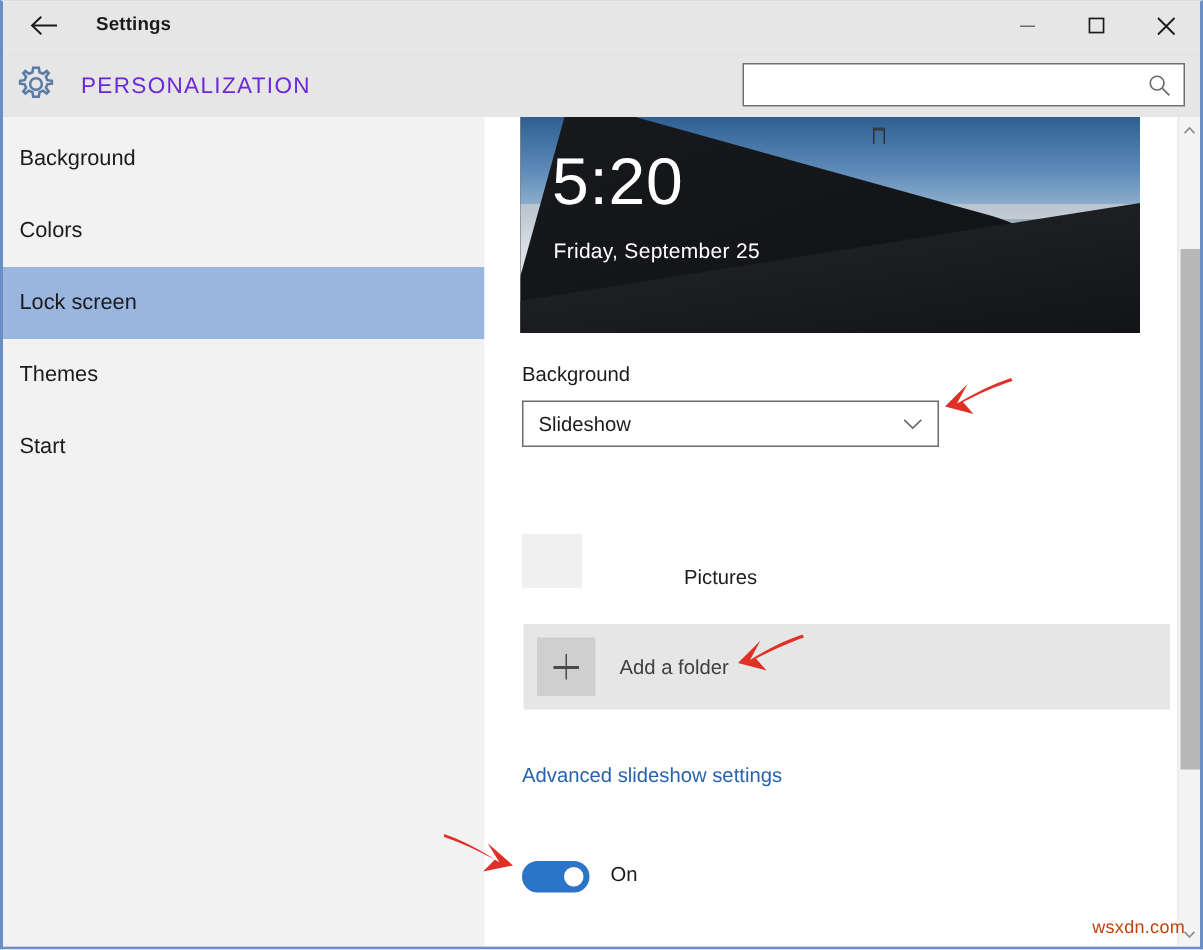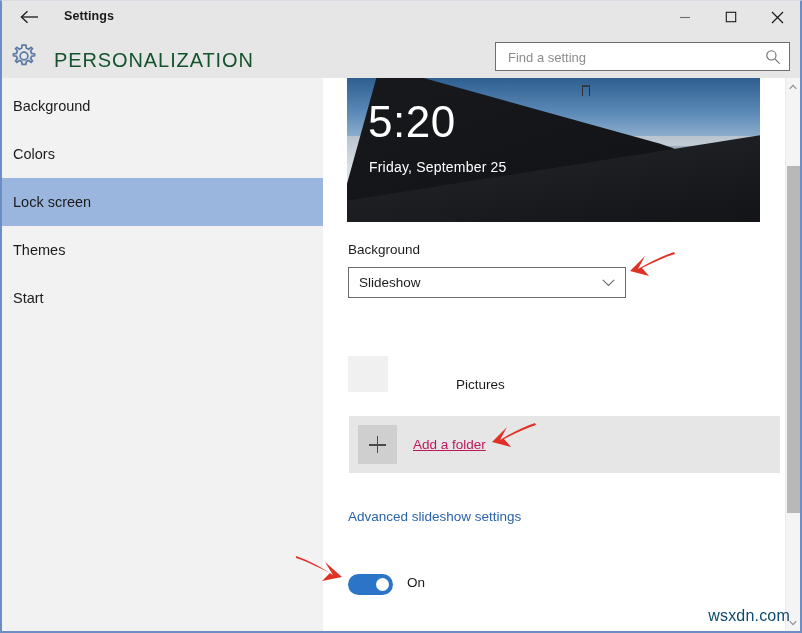--- a/index.html
+++ b/index.html
@@ -69,23 +69,23 @@
     background: #e6e6e6;
   }
   .gear-icon {
     position: absolute;
     left: 9px; top: 10px;
     width: 26px; height: 26px;
   }
   .page-title {
     position: absolute;
     left: 52px; top: 16px;
-    font-size: 20px;
+    font-size: 15px;
     letter-spacing: 0.9px;
-    color: #14532d;
+    color: #6d28d9;
   }
   .search-box {
     position: absolute;
     left: 493px; top: 9px;
     width: 295px; height: 29px;
     background: #ffffff;
     border: 1px solid #6e6e6e;
     box-sizing: border-box;
   }
   .search-input {
@@ -275,22 +275,21 @@
   }
   .plus-tile:before {
     left: 11px; top: 19px; width: 17px; height: 1.6px;
   }
   .plus-tile:after {
     left: 18.7px; top: 11px; width: 1.6px; height: 17px;
   }
   .add-folder-label {
     margin-left: 16px;
     font-size: 13.5px;
-    color: #be185d;
-    text-decoration: underline;
+    color: #404040;
   }
 
   .link {
     position: absolute;
     left: 25px; top: 431px;
     font-size: 13.5px;
     color: #2a63ad;
     cursor: default;
   }
   .fun-facts-text {
@@ -350,22 +349,22 @@
   
   .red-arrow { position: absolute; }
   .arrow-dropdown { left: 626px; top: 248px; }
   .arrow-addfolder { left: 489px; top: 420px; }
   .arrow-toggle { left: 292px; top: 552px; }
 
   
   .watermark {
     position: absolute;
     right: 10px; bottom: 6px;
-    font-size: 16px;
-    color: #0c4a6e;
+    font-size: 12px;
+    color: #c2410c;
     letter-spacing: 0.2px;
   }
 </style>
 </head>
 <body>
 
 <div class="window">
 
   <div class="titlebar">
     <div class="back-button">
@@ -397,21 +396,20 @@
   <div class="header">
     <svg class="gear-icon" viewBox="0 0 26 26">
       <g fill="none" stroke="#5b7ba5" stroke-width="1.7">
         <circle cx="13" cy="13" r="3.9"></circle>
         <path d="M13 2.2 l1.9 0 0.45 3.0 2.35 0.98 2.4-1.85 1.35 1.35 -1.85 2.4 0.98 2.35 3.0 0.45 0 1.9 -3.0 0.45 -0.98 2.35 1.85 2.4 -1.35 1.35 -2.4-1.85 -2.35 0.98 -0.45 3.0 -1.9 0 -1.9 0 -0.45-3.0 -2.35-0.98 -2.4 1.85 -1.35-1.35 1.85-2.4 -0.98-2.35 -3.0-0.45 0-1.9 3.0-0.45 0.98-2.35 -1.85-2.4 1.35-1.35 2.4 1.85 2.35-0.98 0.45-3.0 1.9 0 z"></path>
       </g>
     </svg>
     <div class="page-title">PERSONALIZATION</div>
 
     <div class="search-box">
-      <input class="search-input" type="text" placeholder="Find a setting" style="">
       <svg class="search-icon" viewBox="0 0 16 16">
         <circle cx="6.4" cy="6.4" r="4.6" fill="none" stroke="#6b6b6b" stroke-width="1.1"></circle>
         <path d="M9.9 9.9 L14.6 14.6" stroke="#6b6b6b" stroke-width="1.1" fill="none"></path>
       </svg>
     </div>
   </div>
 
   <div class="body-area">
 
     <div class="sidebar">

